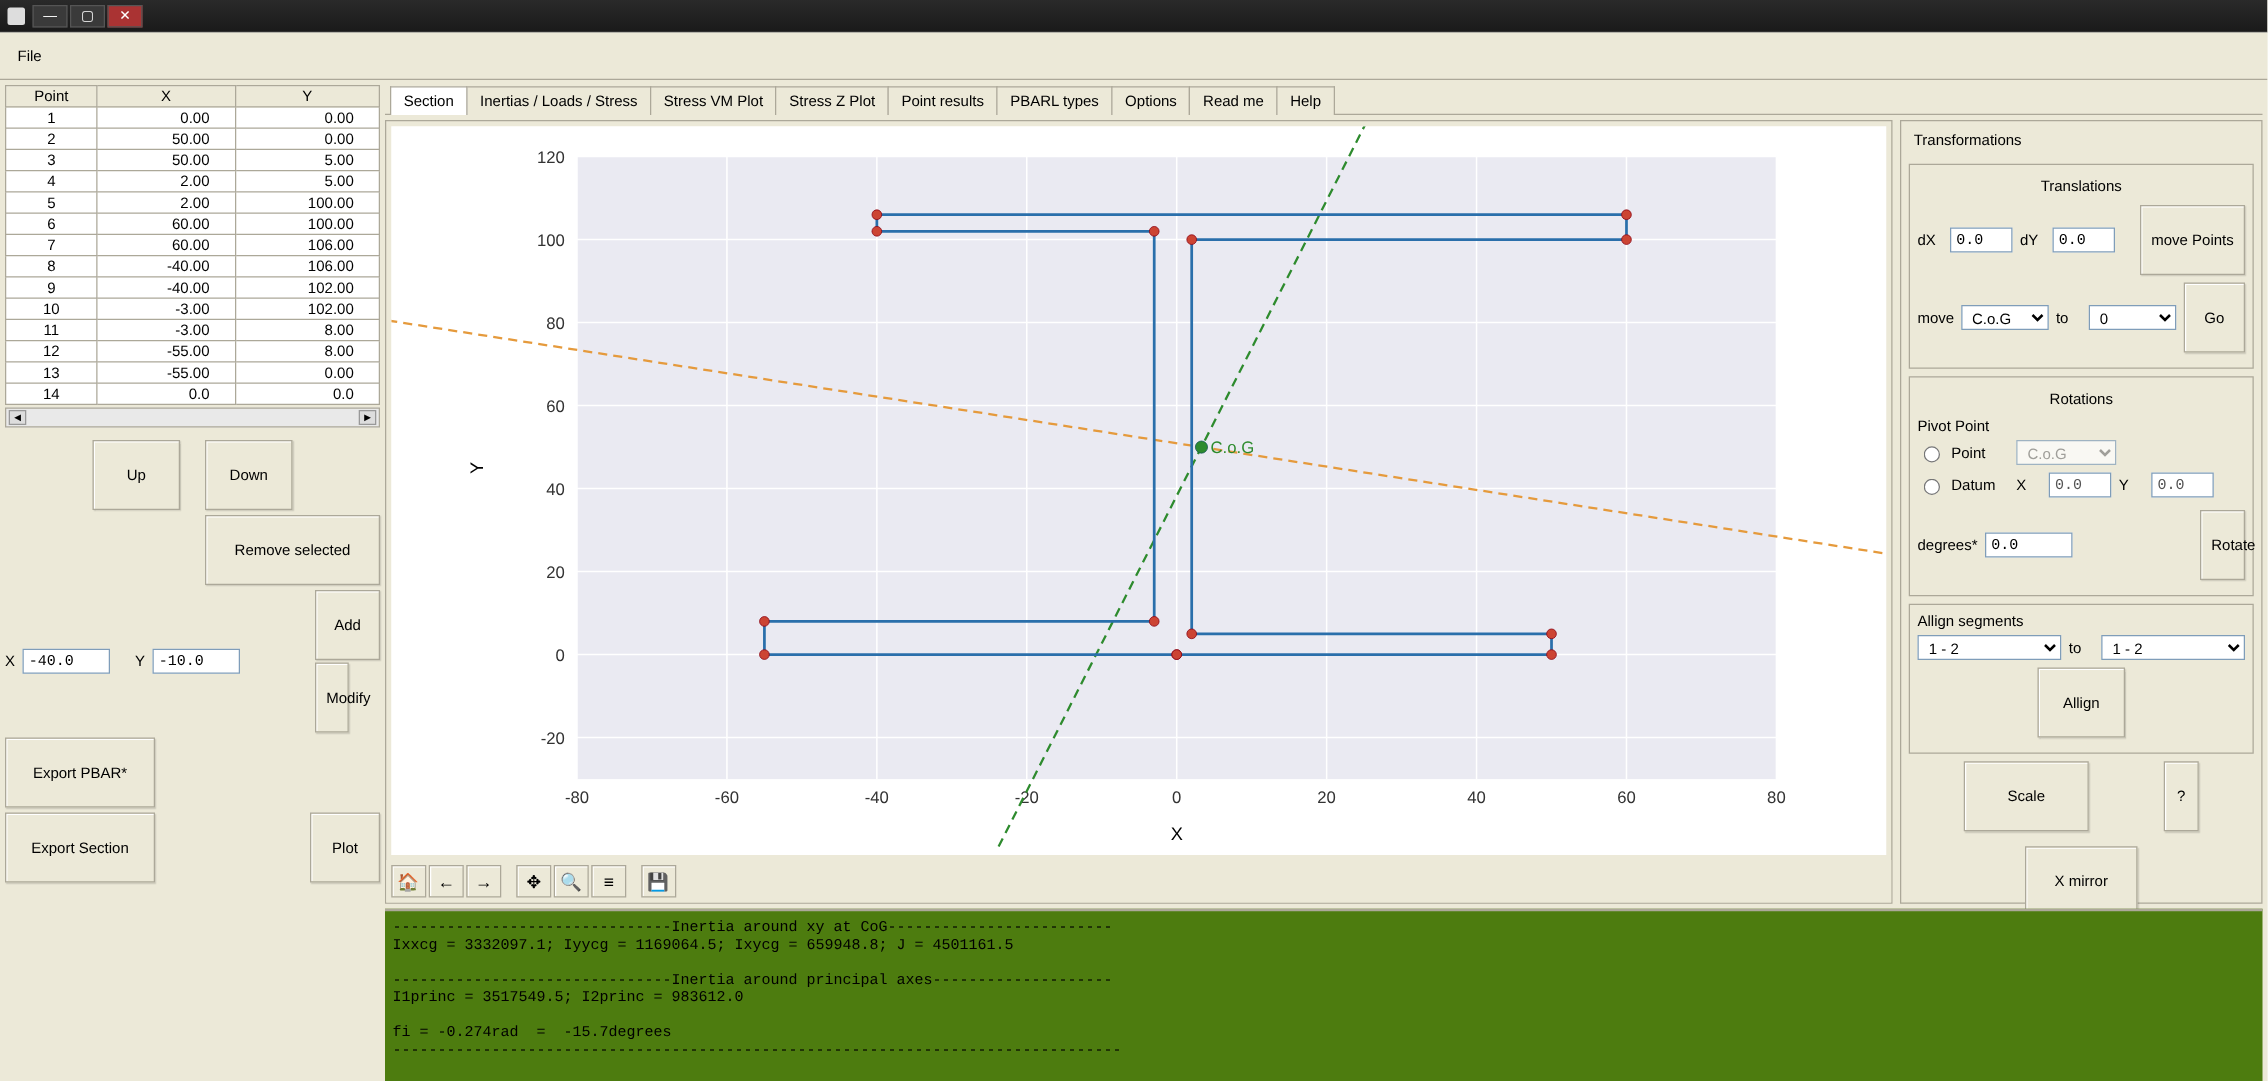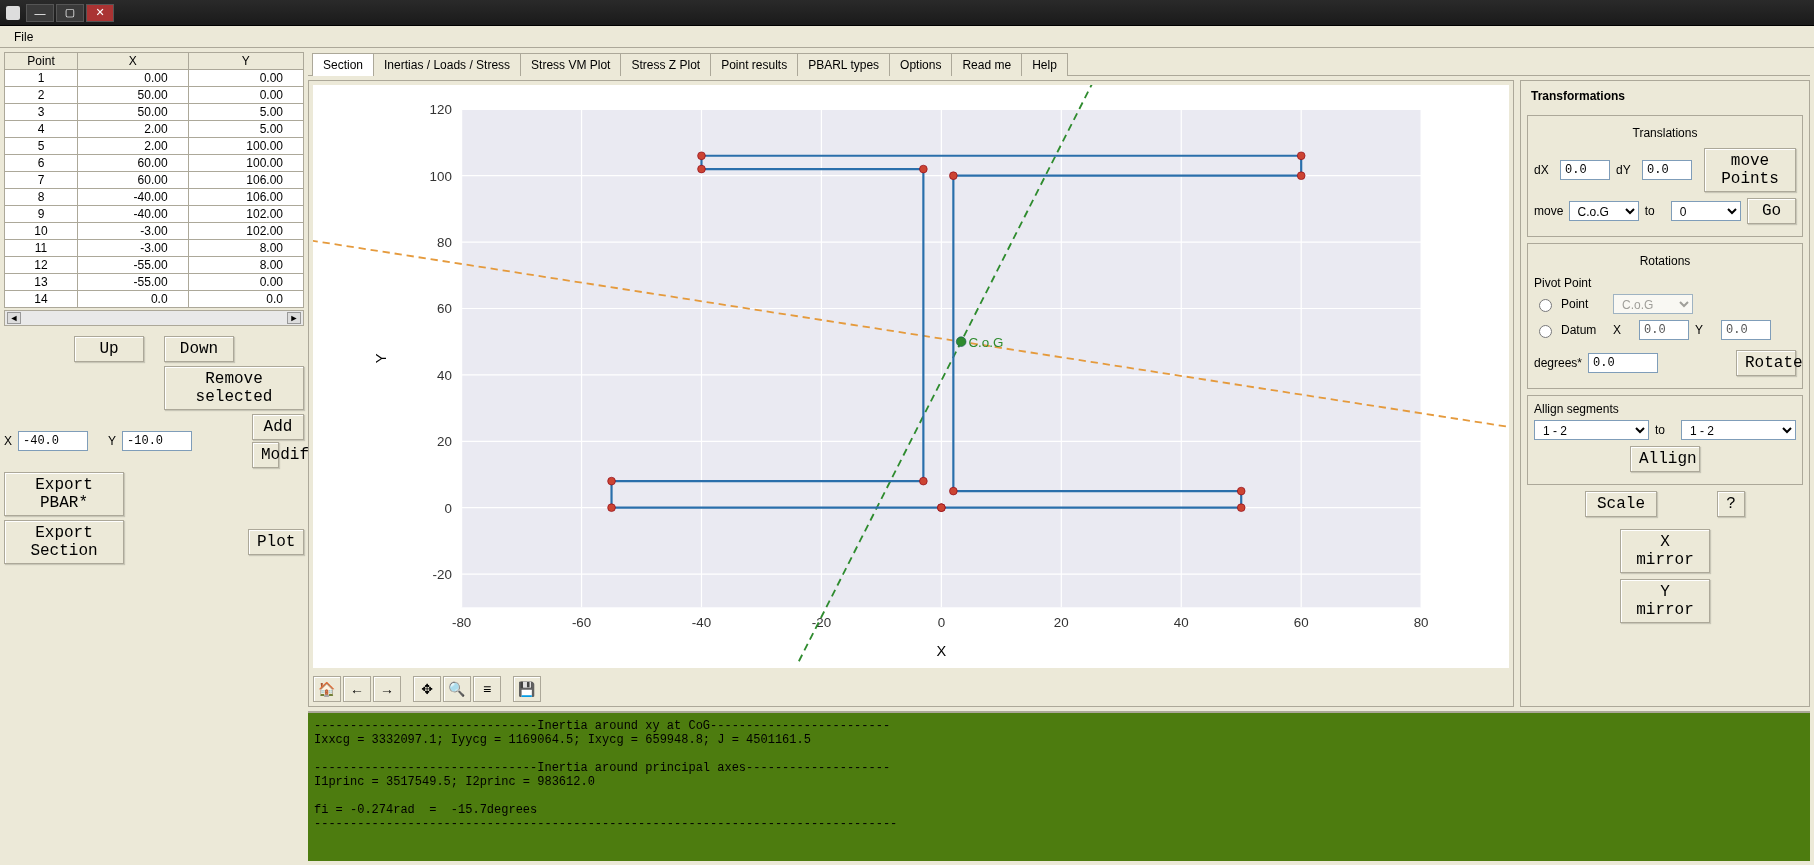--- a/index.html
+++ b/index.html
@@ -25,21 +25,21 @@
   }
   .titlebar .title { flex: 1; font-size: 12px; }
   .win-btns { display: flex; gap: 2px; }
   .win-btn {
     width: 28px; height: 18px; background: #3a3a3a;
     color: #fff; display: flex; align-items: center; justify-content: center;
     font-size: 11px; border: 1px solid #555;
   }
   .win-btn.close { background: #a33; }
   .menubar {
-    height: 22px;
+    height: 38px;
     background: #ece9d8;
     border-bottom: 1px solid #aca899;
     display: flex;
     align-items: center;
     padding: 0 8px;
   }
   .menubar .menu-item { padding: 2px 6px; cursor: default; }
 
   .app-body {
     display: flex;
@@ -74,23 +74,23 @@
   table.points td.x, table.points td.y { text-align: right; padding-right: 20px;}
   .hscroll {
     height: 16px; background: #e9e9e9; border: 1px solid #aca899;
     display: flex; align-items: center; justify-content: space-between;
     padding: 0 2px; margin-top: 2px;
   }
   .hscroll .arrow { width: 14px; height: 12px; background: #ddd; border:1px solid #999; display:flex; align-items:center; justify-content:center; font-size:9px;}
   .btn {
     background: #ece9d8;
     border: 1px solid #aca899;
-    padding: 3px 8px;
-    font-size: 16px;
-    font-family: Liberation Mono, monospace;
+    padding: 20px 8px;
+    font-size: 12px;
+    font-family: Liberation Sans, sans-serif;
     cursor: pointer;
     box-shadow: inset 1px 1px 0 #fff, 1px 1px 1px rgba(0,0,0,.15);
   }
   input.field, select.field {
     background: #fff;
     border: 1px solid #7f9db9;
     padding: 2px 4px;
     font-family: "Courier New", monospace;
     font-size: 12px;
     height: 20px;
@@ -173,21 +173,21 @@
     gap: 6px;
   }
   .group {
     border: 1px solid #aca899;
     background: #ece9d8;
     padding: 6px;
     position: relative;
   }
   .group-title {
     position: relative;
-    font-weight: bold;
+    font-weight: normal;
     margin: 2px 0 6px 4px;
   }
   .subheading { text-align: center; margin: 4px 0 8px; }
   .group .row { margin-bottom: 6px; }
   .group label { min-width: 20px; }
 
   .bottom-log {
     height: 150px;
     border-top: 2px solid #aca899;
     padding: 6px;
@@ -464,42 +464,42 @@
             <label style="width:46px">Datum</label>
             <label>X</label>
             <input class="field" style="width: 50px;" disabled="" value="0.0">
             <label>Y</label>
             <input class="field" style="width: 50px;" disabled="" value="0.0">
           </div>
           <div class="row" style="margin-top:10px;">
             <label>degrees*</label>
             <input class="field" style="width: 70px;" value="0.0">
             <div style="flex:1"></div>
-            <button class="btn" style="width:60px">Rotate</button>
+            <button class="btn" style="width:36px">Rotate</button>
           </div>
         </div>
 
         <div class="group">
           <div style="margin-bottom:4px;">Allign segments</div>
           <div class="row">
             <select class="field" style="flex:1">
               <option>1 - 2</option>
             </select>
             <label>to</label>
             <select class="field" style="flex:1">
               <option>1 - 2</option>
             </select>
           </div>
           <div class="row" style="justify-content:center;">
             <button class="btn" style="width:70px">Allign</button>
           </div>
         </div>
 
         <div class="row" style="justify-content:center; gap:60px;">
-          <button class="btn" style="width:72px">Scale</button>
+          <button class="btn" style="width:100px">Scale</button>
           <button class="btn" style="width:28px">?</button>
         </div>
 
         <div class="row" style="justify-content:flex-start; margin-top:6px;flex-direction:column;">
           <button class="btn" style="width:90px">X mirror</button>
           <button class="btn" style="width:90px">Y mirror</button>
         </div>
       </div>
     </div>
 

